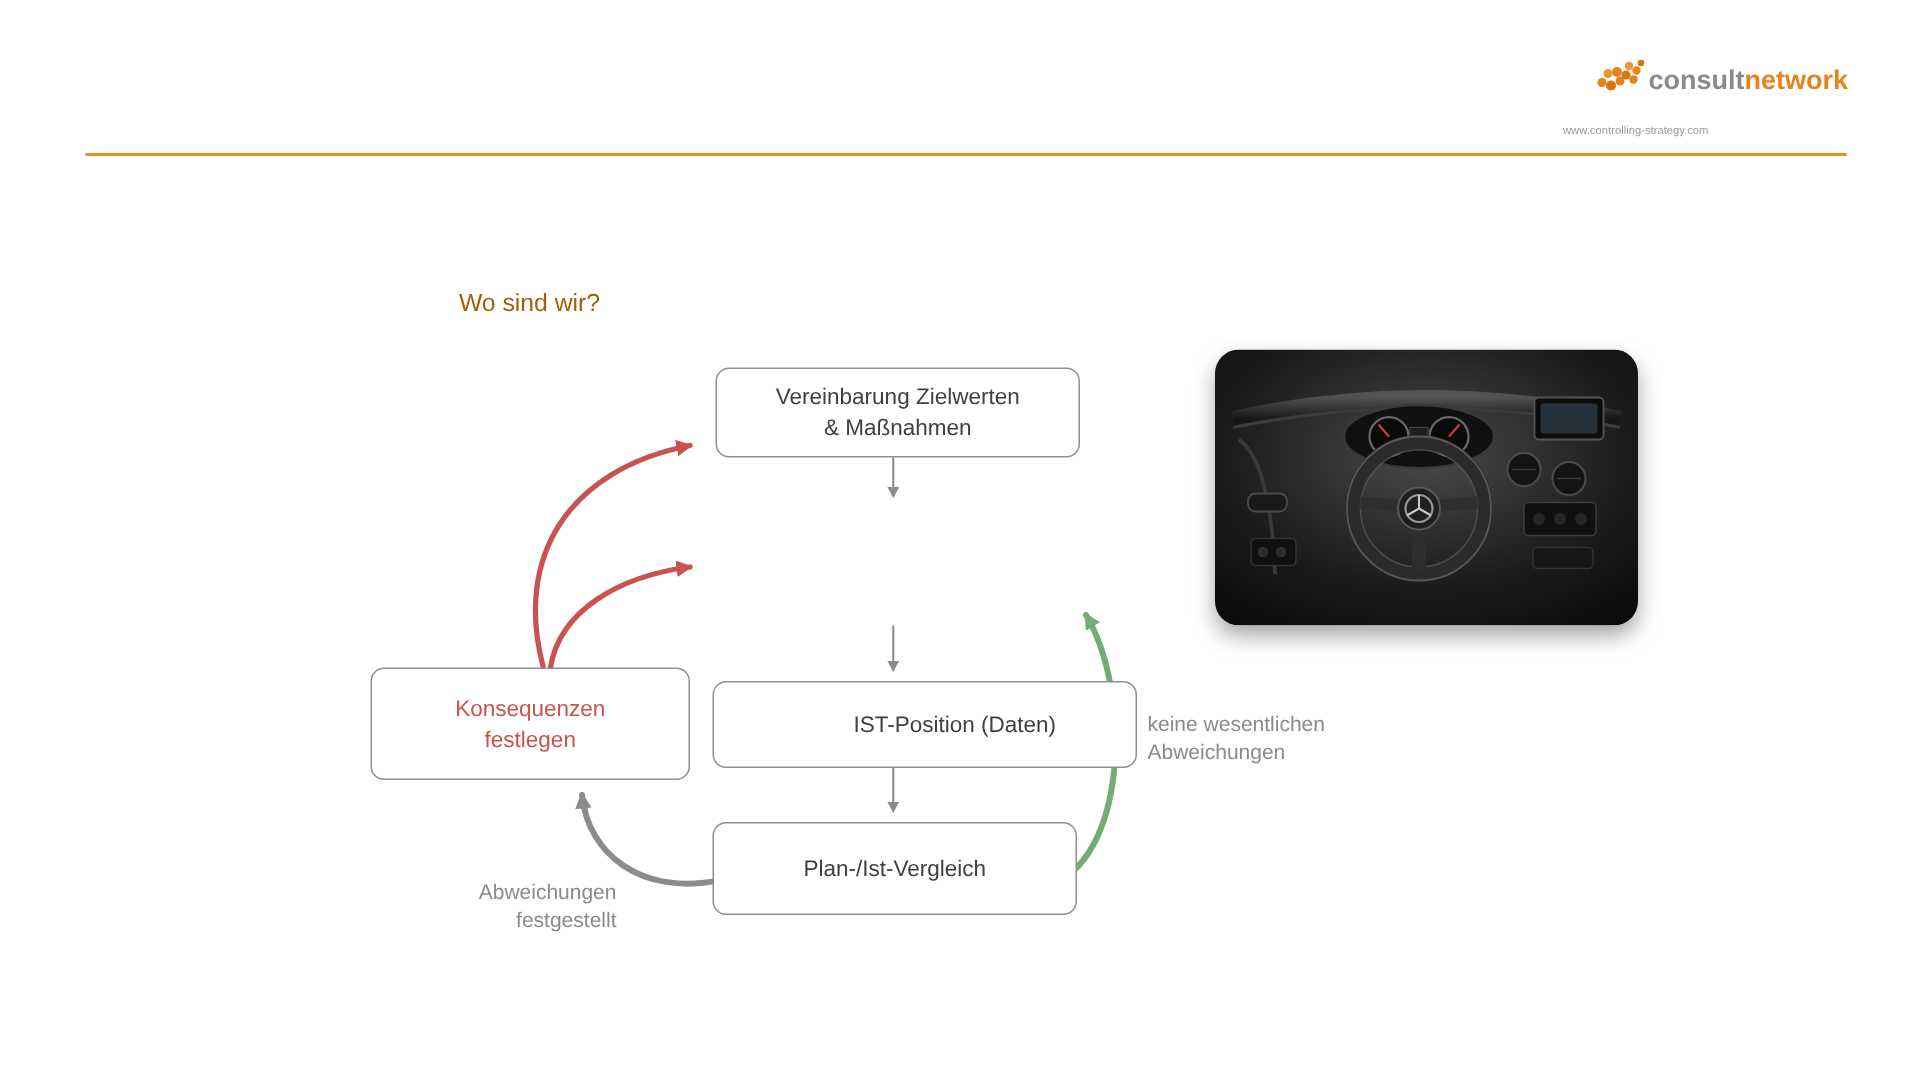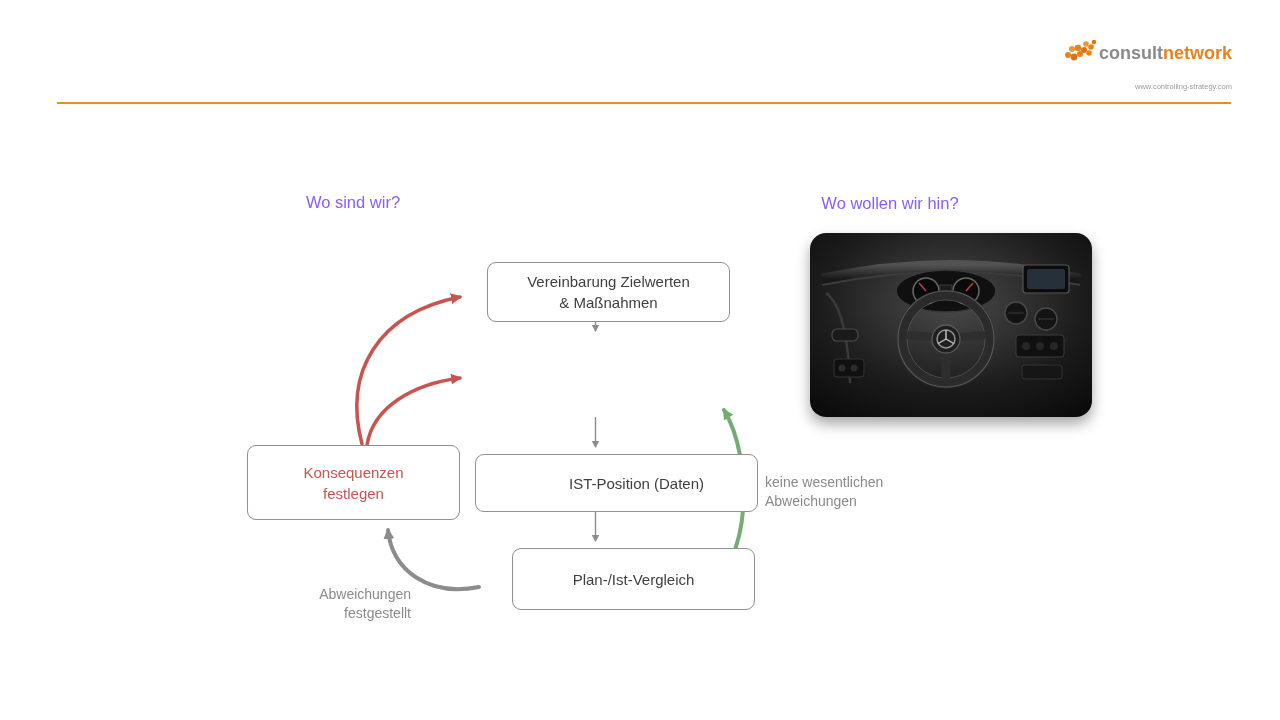--- a/index.html
+++ b/index.html
@@ -10,29 +10,29 @@
   
   .title {
     position:absolute; left:57px; top:74px; margin:0;
     font-size:20px; font-weight:400; color:#3F3F3F; letter-spacing:0.2px;
   }
   .title-rule {
     position:absolute; left:57px; top:102px; width:1174px; height:2px;
     background:#E8901E;
   }
   
-  .logo { position:absolute; right:48px; top:38px; width:190px; text-align:right; }
+  .logo { position:absolute; right:48px; top:38px; width:190px; }
   .logo-row { display:flex; align-items:flex-end; justify-content:flex-end; gap:2px; }
   .logo-text { font-size:18px; font-weight:700; line-height:1; }
   .logo-gray { color:#8A8A8A; }
   .logo-orange { color:#E8821C; }
   .logo-url { font-size:7.5px; color:#9A9A9A; margin-top:20px; }
   
   .col-header {
-    position:absolute; color:#8b5cf6; font-size:16.5px; text-align:center;
+    position:absolute; color:#a16207; font-size:16.5px; text-align:center;
   }
   
   .box {
     position:absolute; background:#ffffff; border:1px solid #8F8F8F;
     border-radius:9px; display:flex; flex-direction:column; align-items:center;
     justify-content:center; text-align:center; font-size:15px; color:#3F3F3F;
     line-height:1.4;
   }
   .box.red-text { color:#C9534F; }
   
@@ -68,21 +68,20 @@
         <circle cx="31" cy="4" r="2.2" fill="#D9750F"></circle>
       </svg>
       <div class="logo-text"><span class="logo-gray">consult</span><span class="logo-orange">network</span></div>
     </div>
     <div class="logo-url">www.controlling-strategy.com</div>
   </div>
 
   <div class="title-rule"></div>
 
   <div class="col-header" style="left:253px; top:193px; width:200px;">Wo sind wir?</div>
-  <div class="col-header" style="left:790px; top:194px; width:200px;">Wo wollen wir hin?</div>
 
   <svg class="arrows-layer" width="1280" height="720" viewBox="0 0 1280 720">
     <defs>
       <marker id="ahSmallGray" markerUnits="userSpaceOnUse" markerWidth="9" markerHeight="9" refX="6.5" refY="4" orient="auto">
         <path d="M0,0 L7.5,4 L0,8 Z" fill="#8C8C8C"></path>
       </marker>
       <marker id="ahGray" markerUnits="userSpaceOnUse" markerWidth="14" markerHeight="14" refX="9" refY="5.5" orient="auto">
         <path d="M0,0 L11,5.5 L0,11 Z" fill="#8C8C8C"></path>
       </marker>
       <marker id="ahGreen" markerUnits="userSpaceOnUse" markerWidth="14" markerHeight="14" refX="9" refY="5.5" orient="auto">
@@ -98,31 +97,31 @@
     <path d="M 595.5 512 L 595.5 541" stroke="#8C8C8C" stroke-width="1.4" fill="none" marker-end="url(#ahSmallGray)"></path>
 
     <path d="M 703 589 C 753 566, 753 458, 724 410" stroke="#75AC72" stroke-width="4" fill="none" stroke-linecap="round" marker-end="url(#ahGreen)"></path>
 
     <path d="M 479 587 C 428 597, 392 570, 388 530" stroke="#8C8C8C" stroke-width="4" fill="none" stroke-linecap="round" marker-end="url(#ahGray)"></path>
 
     <path d="M 362 444 C 343 372, 378 313, 460 297" stroke="#C9534F" stroke-width="3.5" fill="none" stroke-linecap="round" marker-end="url(#ahRed)"></path>
     <path d="M 367 445 C 373 407, 413 384, 460 378" stroke="#C9534F" stroke-width="3.5" fill="none" stroke-linecap="round" marker-end="url(#ahRed)"></path>
   </svg>
 
-  <div class="box" style="left:487px; top:245px; width:241px; height:58px;margin-top:17px;">
+  <div class="box" style="left:477px; top:245px; width:241px; height:58px;">
     <span>Vereinbarung Zielwerten</span>
     <span>&amp; Maßnahmen</span>
   </div>
 
 
   <div class="box" style="left:475px; top:454px; width:241px; height:56px;padding-left:40px;">
     <span>IST-Position (Daten)</span>
   </div>
 
-  <div class="box" style="left:475px; top:548px; width:241px; height:60px;margin-left:37px;">
+  <div class="box" style="left:475px; top:548px; width:241px; height:60px;">
     <span>Plan-/Ist-Vergleich</span>
   </div>
 
   <div class="box red-text" style="left:247px; top:445px; width:211px; height:73px;">
     <span>Konsequenzen</span>
     <span>festlegen</span>
   </div>
 
   <div class="arrow-label" style="left:765px; top:473px; width:170px;">
     <div>keine wesentlichen</div>

